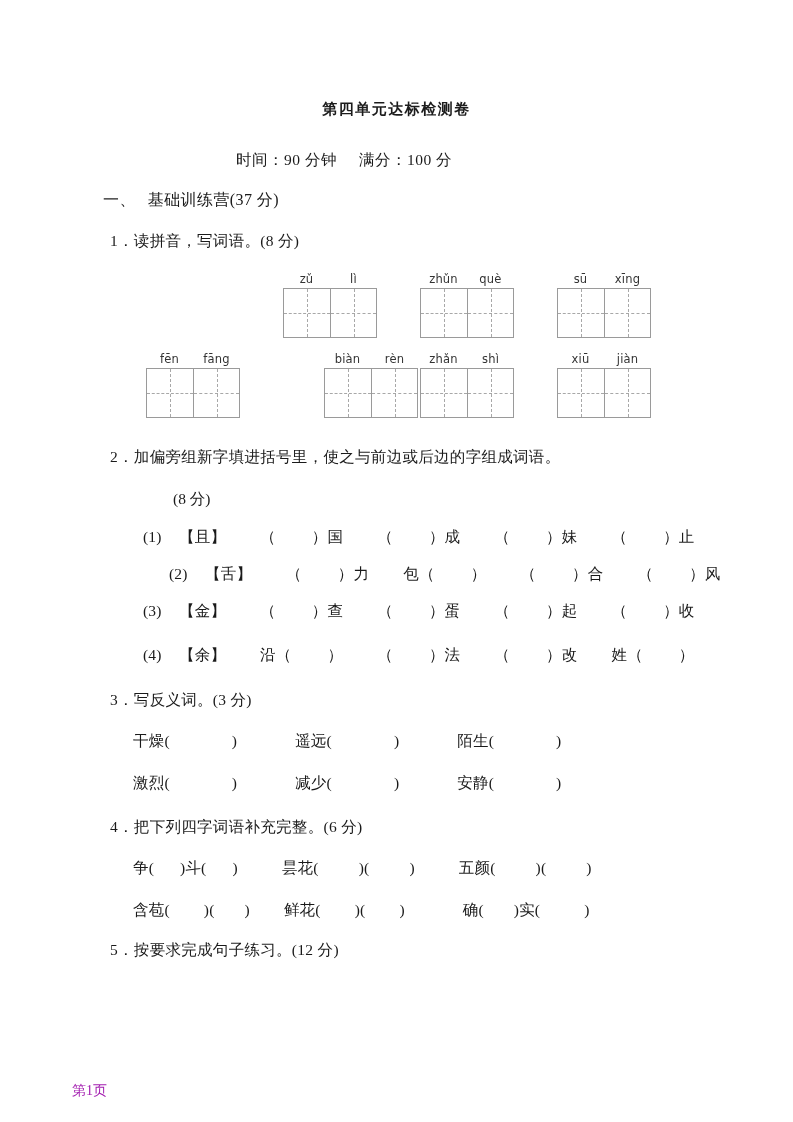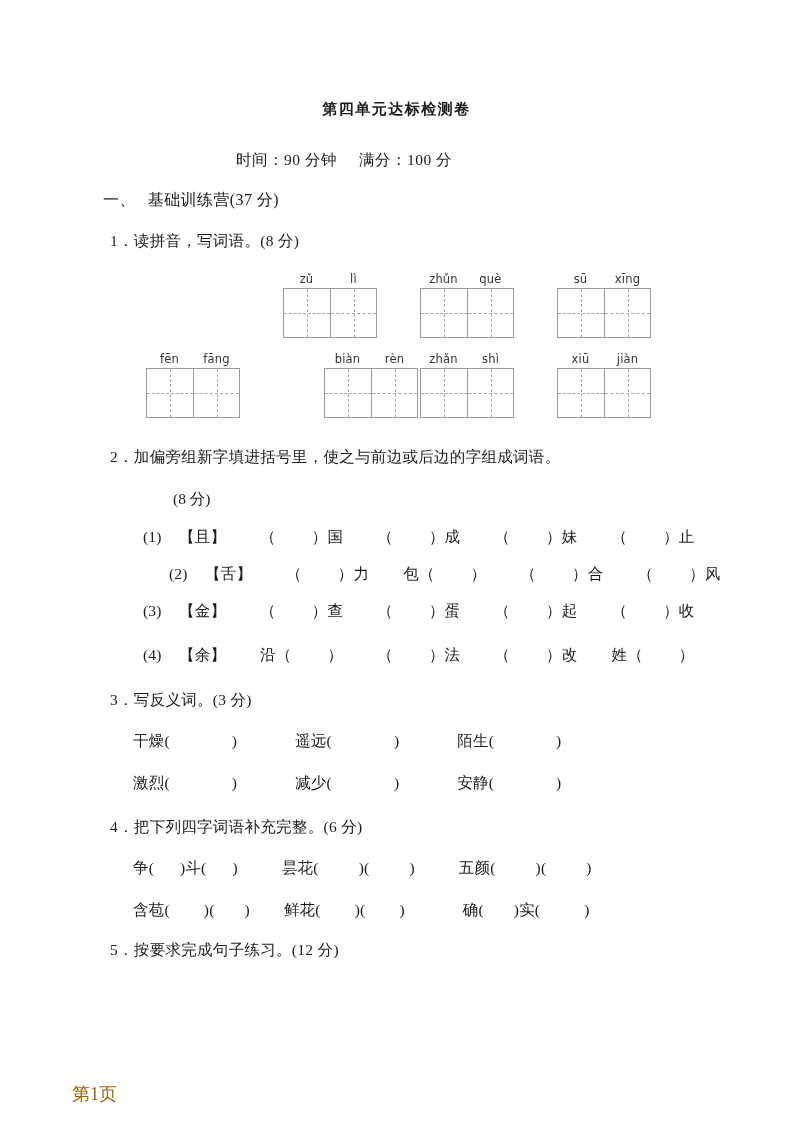--- a/index.html
+++ b/index.html
@@ -133,22 +133,22 @@
   .item-gap-xl { display: inline-block; width: 58px; }
 
   .indent-1 { left: 143px; }
   .indent-2 { left: 133px; }
 
   
   .footer {
     position: absolute;
     left: 72px;
     top: 1082px;
-    font-size: 18px;
-    color: #a16207;
+    font-size: 14px;
+    color: #a21caf;
   }
 </style>
 </head>
 <body>
 
 <div class="page">
 
   <div class="doc-title">第四单元达标检测卷</div>
 
   <div class="meta-line">

